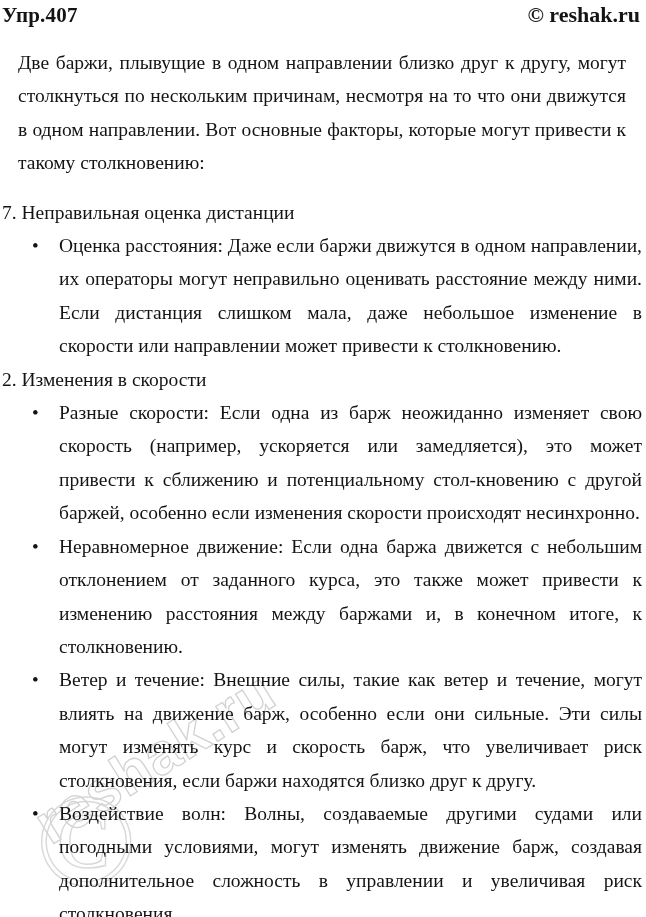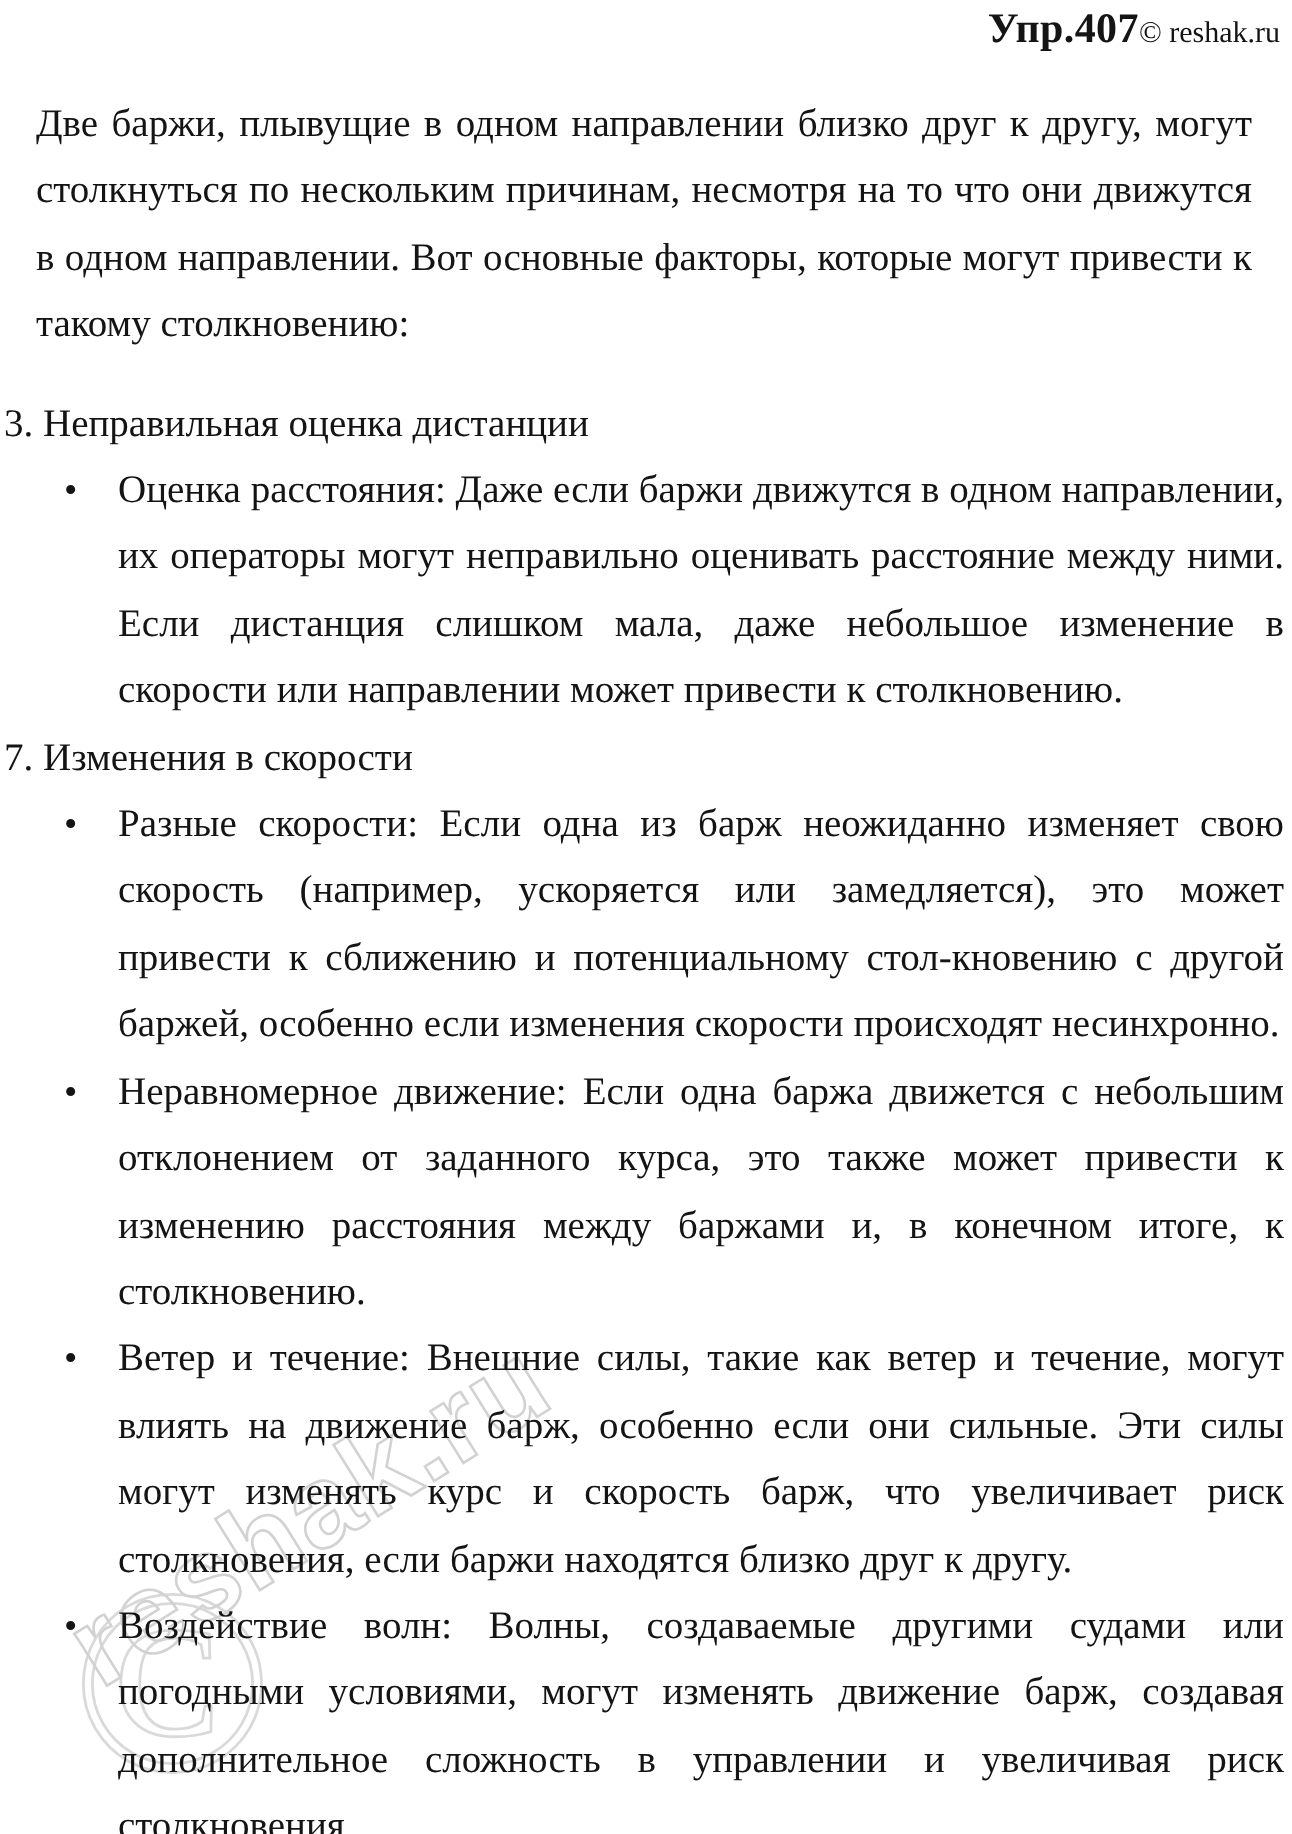--- a/index.html
+++ b/index.html
@@ -57,33 +57,33 @@
   
   .page {
     position: relative;
     z-index: 2;
     padding: 0;
   }
 
   .doc-header {
     display: flex;
     align-items: baseline;
-    justify-content: flex-end;
+    justify-content: space-between;
     padding: 2px 6px 0 2px;
     height: 30px;
     box-sizing: border-box;
   }
   .doc-title {
     font-size: 21px;
     font-weight: 700;
     letter-spacing: .2px;
   }
   .doc-credit {
-    font-size: 15px;
-    font-weight: 400;
+    font-size: 22px;
+    font-weight: 700;
     white-space: nowrap;
   }
 
   .content {
     padding: 0 4px 0 2px;
   }
 
   p.para {
     margin: 16px;
     font-size: 19.5px;
@@ -143,29 +143,29 @@
 
   <div class="doc-header">
     <span class="doc-title">Упр.407</span>
     <span class="doc-credit">© reshak.ru</span>
   </div>
 
   <div class="content">
 
     <p class="para last-line-left">Две баржи, плывущие в одном направлении близко друг к другу, могут столкнуться по нескольким причинам, несмотря на то что они движутся в одном направлении. Вот основные факторы, которые могут привести к такому столкновению:</p>
 
-    <h2 class="section">3. Неправильная оценка дистанции</h2>
+    <h2 class="section">7. Неправильная оценка дистанции</h2>
     <ul class="bullets">
       <li class="bullet">
         <span class="bullet-dot">•</span>
         <span class="bullet-text">Оценка расстояния: Даже если баржи движутся в одном направлении, их операторы могут неправильно оценивать расстояние между ними. Если дистанция слишком мала, даже небольшое изменение в скорости или направлении может привести к столкновению.</span>
       </li>
     </ul>
 
-    <h2 class="section">7. Изменения в скорости</h2>
+    <h2 class="section">2. Изменения в скорости</h2>
     <ul class="bullets">
       <li class="bullet">
         <span class="bullet-dot">•</span>
         <span class="bullet-text">Разные скорости: Если одна из барж неожиданно изменяет свою скорость (например, ускоряется или замедляется), это может привести к сближению и потенциальному стол-кновению с другой баржей, особенно если изменения скорости происходят несинхронно.</span>
       </li>
       <li class="bullet">
         <span class="bullet-dot">•</span>
         <span class="bullet-text">Неравномерное движение: Если одна баржа движется с небольшим отклонением от заданного курса, это также может привести к изменению расстояния между баржами и, в конечном итоге, к столкновению.</span>
       </li>
     </ul>

